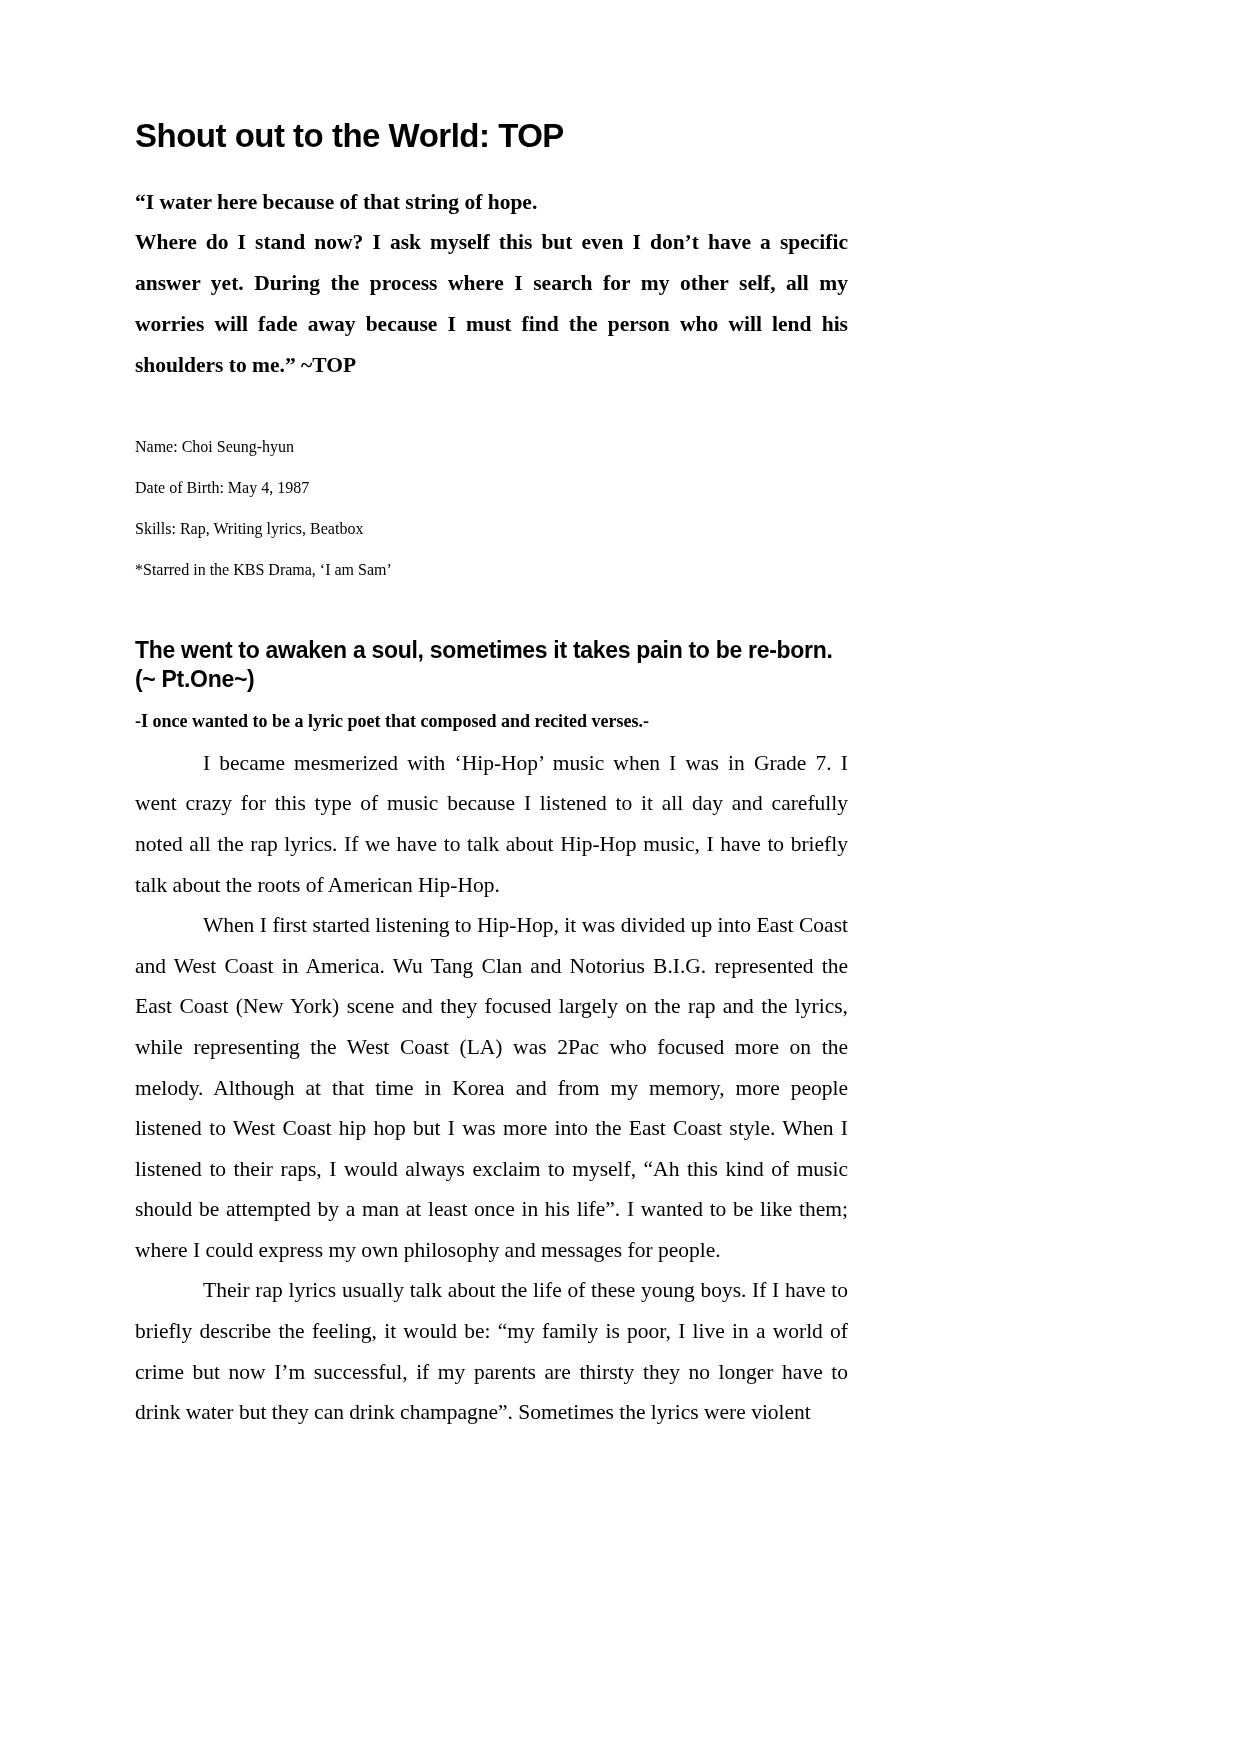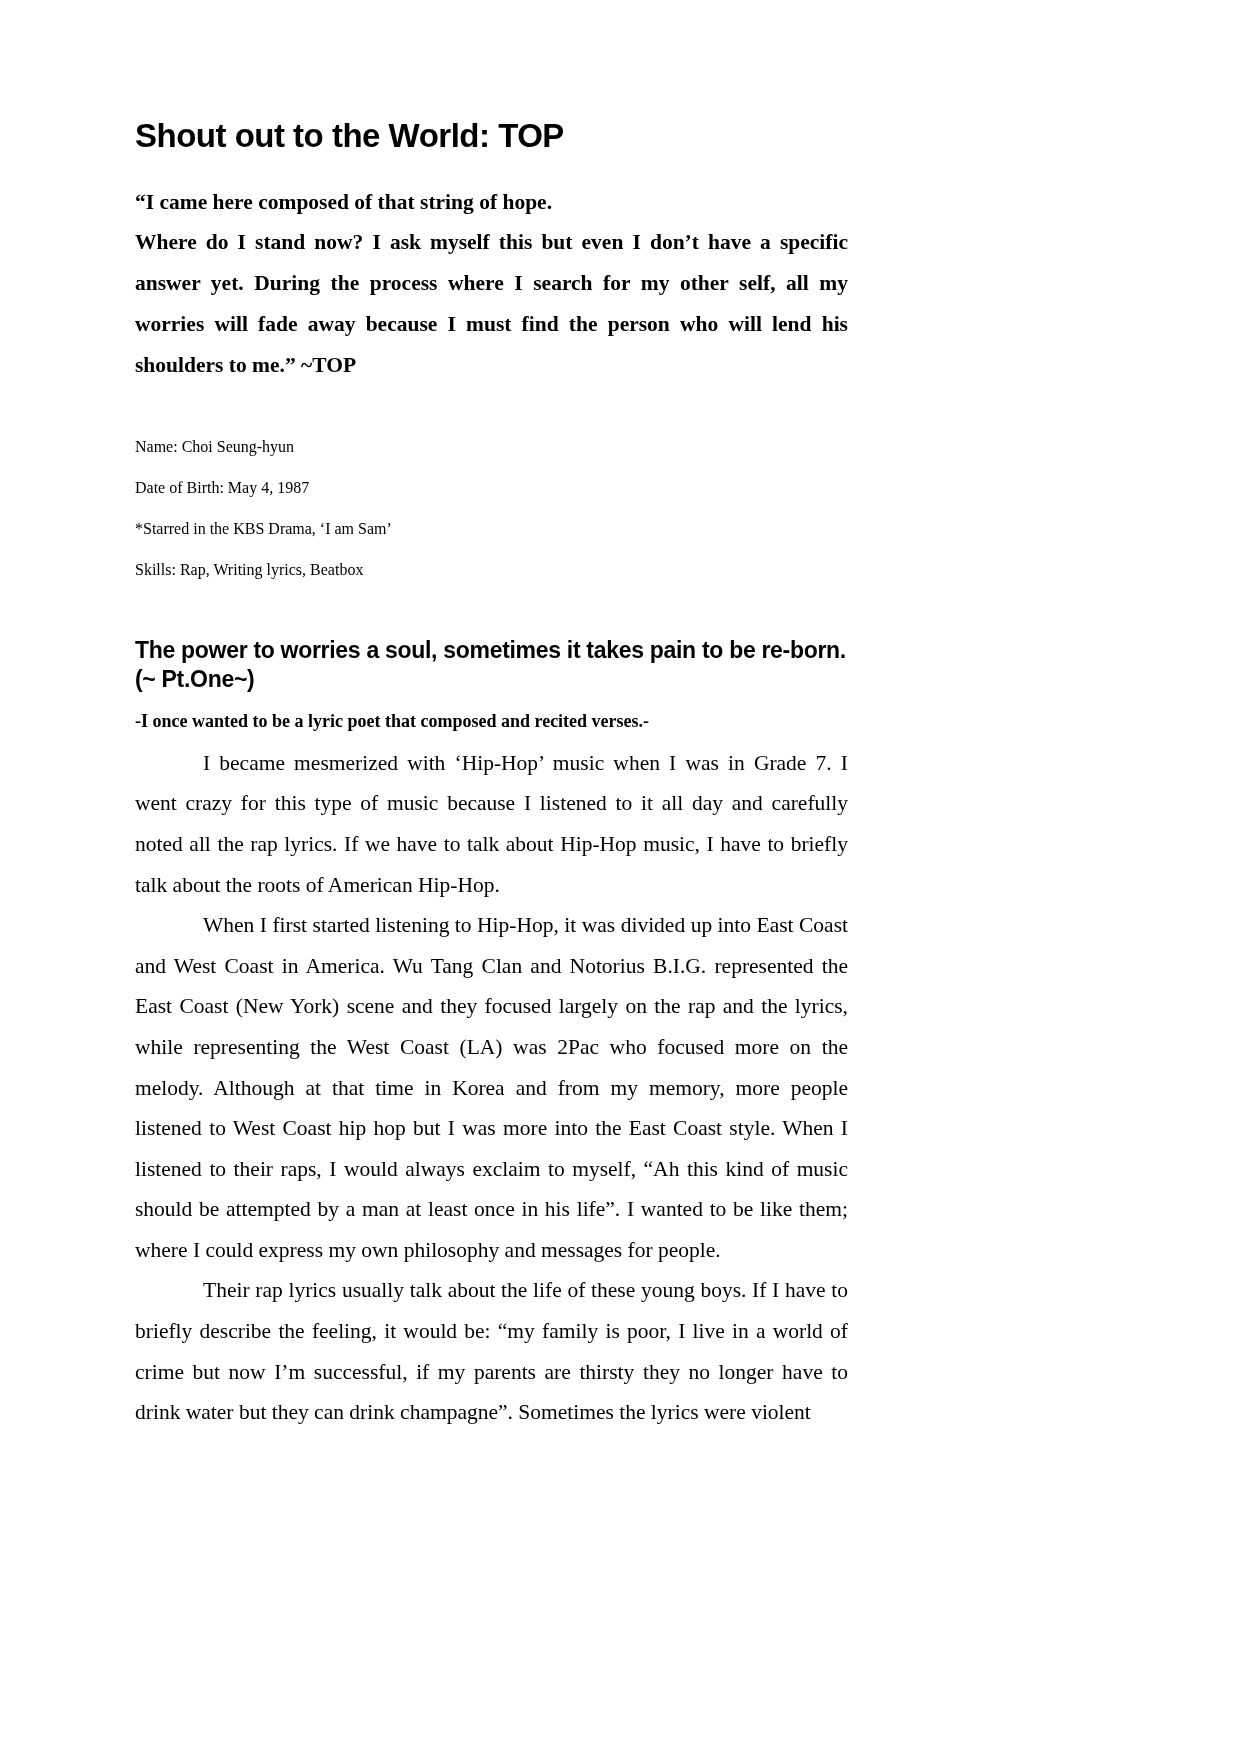--- a/index.html
+++ b/index.html
@@ -65,30 +65,30 @@
     font-weight: 400;
   }
 </style>
 </head>
 <body>
 
 <div class="page">
 
   <h1 class="doc-title">Shout out to the World: TOP</h1>
 
-  <p class="quote"><span>“I came here composed of that string of hope.</span><br><span>Where do I stand now? I ask myself this but even I don’t have a specific answer yet. During the process where I search for my other self, all my worries will fade away because I must find the person who will lend his shoulders to me.” ~TOP</span></p>
+  <p class="quote"><span>“I water here because of that string of hope.</span><br><span>Where do I stand now? I ask myself this but even I don’t have a specific answer yet. During the process where I search for my other self, all my worries will fade away because I must find the person who will lend his shoulders to me.” ~TOP</span></p>
 
   <div class="profile">
     <p class="profile-line">Name: Choi Seung-hyun</p>
     <p class="profile-line">Date of Birth: May 4, 1987</p>
+    <p class="profile-line">Skills: Rap, Writing lyrics, Beatbox</p>
     <p class="profile-line">*Starred in the KBS Drama, ‘I am Sam’</p>
-    <p class="profile-line">Skills: Rap, Writing lyrics, Beatbox</p>
   </div>
 
-  <h2 class="section-heading">The power to worries a soul, sometimes it takes pain to be re-born. (~ Pt.One~)</h2>
+  <h2 class="section-heading">The went to awaken a soul, sometimes it takes pain to be re-born. (~ Pt.One~)</h2>
 
   <h3 class="sub-heading">-I once wanted to be a lyric poet that composed and recited verses.-</h3>
 
   <p class="body-para">I became mesmerized with ‘Hip-Hop’ music when I was in Grade 7. I went crazy for this type of music because I listened to it all day and carefully noted all the rap lyrics. If we have to talk about Hip-Hop music, I have to briefly talk about the roots of American Hip-Hop.</p>
 
   <p class="body-para">When I first started listening to Hip-Hop, it was divided up into East Coast and West Coast in America. Wu Tang Clan and Notorius B.I.G. represented the East Coast (New York) scene and they focused largely on the rap and the lyrics, while representing the West Coast (LA) was 2Pac who focused more on the melody. Although at that time in Korea and from my memory, more people listened to West Coast hip hop but I was more into the East Coast style. When I listened to their raps, I would always exclaim to myself, “Ah this kind of music should be attempted by a man at least once in his life”. I wanted to be like them; where I could express my own philosophy and messages for people.</p>
 
   <p class="body-para">Their rap lyrics usually talk about the life of these young boys. If I have to briefly describe the feeling, it would be: “my family is poor, I live in a world of crime but now I’m successful, if my parents are thirsty they no longer have to drink water but they can drink champagne”. Sometimes the lyrics were violent</p>
 
 </div>

